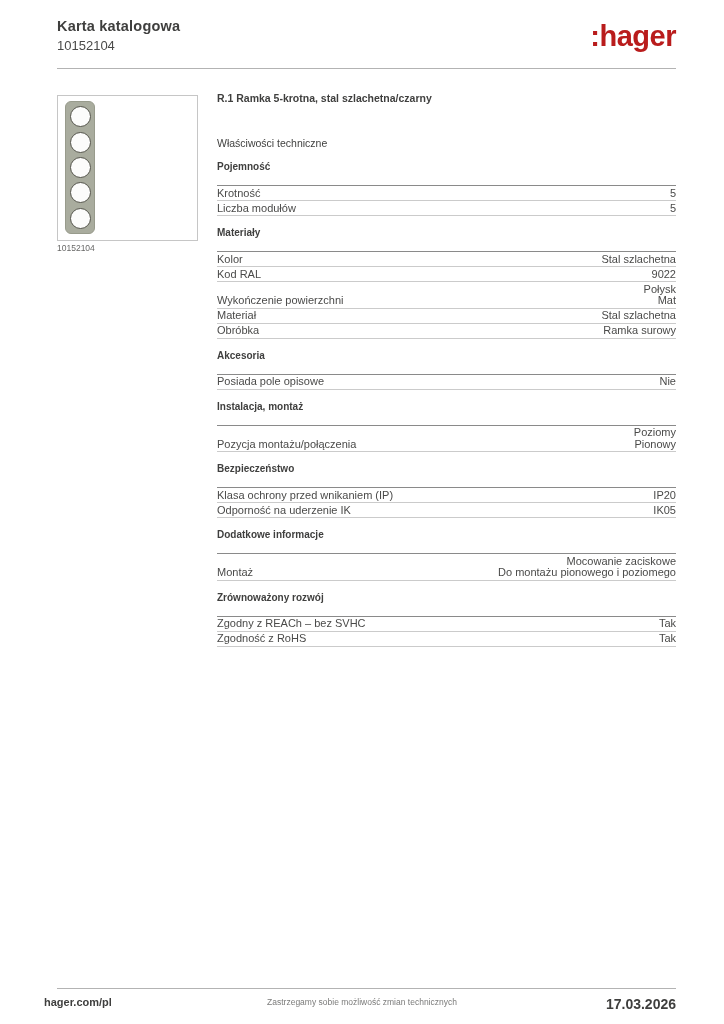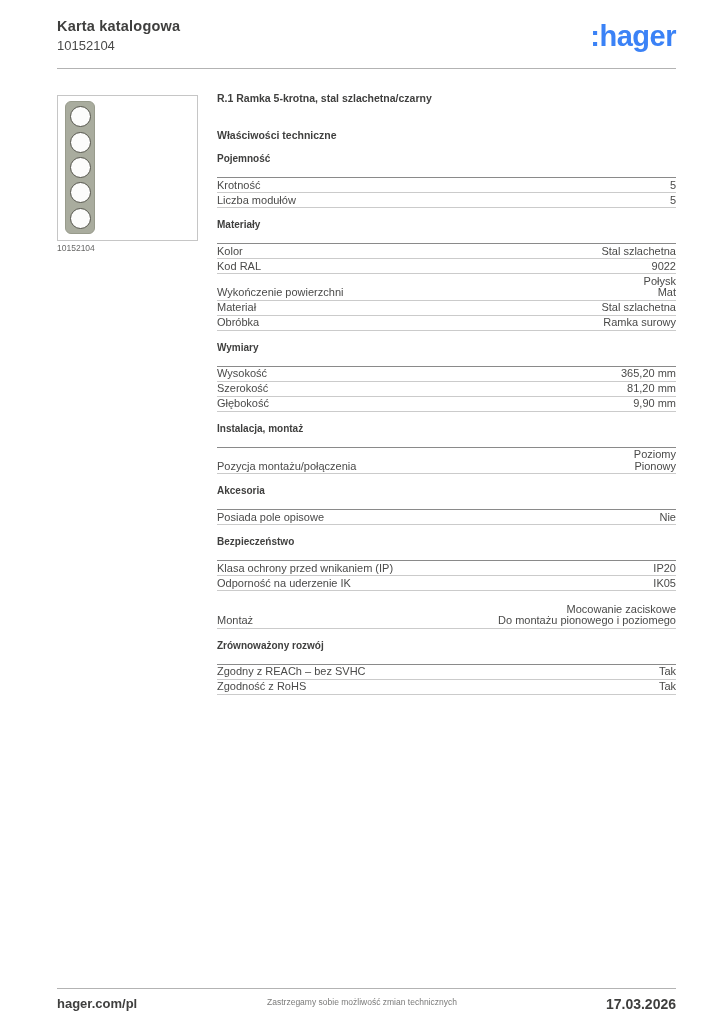--- a/index.html
+++ b/index.html
@@ -53,60 +53,60 @@
   }
   .image-caption {
     position: absolute; left: 57px; top: 243px;
     font-size: 8.5px; color: #686867;
   }
   
   .content {
     position: absolute; left: 217px; top: 92px; width: 459px;
   }
   .product-title { font-size: 10.5px; font-weight: bold; line-height: 13px; }
-  .tech-title { font-size: 10.5px; font-weight: bold; line-height: 13px; margin-top: 24px; }
+  .tech-title { font-size: 10.5px; font-weight: normal; line-height: 13px; margin-top: 32px; }
   .section { margin-top: 11px; }
   .section-title {
     font-size: 10px; font-weight: bold; line-height: 11px;
     padding-bottom: 13px; border-bottom: 1px solid #8a8a8a;
   }
   .spec-row {
     display: flex; justify-content: space-between; align-items: flex-end;
     padding: 1.5px 0 1px;
     border-bottom: 1px solid #cbcbcb;
     font-size: 11px; line-height: 11.5px; color: #4a4a49;
   }
   .spec-label { text-align: left; white-space: nowrap; }
   .spec-value { text-align: right; }
   
   .footer-rule {
     position: absolute; left: 57px; right: 48px; top: 988px;
     border-top: 1px solid #b3b3b3;
   }
   .footer-left {
-    position: absolute; left: 57px; top: 996px;
-    font-size: 13px; font-weight: bold; color: #3f3f3e; text-decoration: none;
+    position: absolute; left: 44px; top: 996px;
+    font-size: 11px; font-weight: bold; color: #3f3f3e; text-decoration: none;
   }
   .footer-center {
     position: absolute; left: 100px; right: 100px; top: 996.5px;
     text-align: center; font-size: 8.5px; color: #7b7b7a;
   }
   .footer-right {
     position: absolute; right: 48px; top: 996px;
     font-size: 14px; font-weight: bold;
   }
 </style>
 </head>
 <body>
 
 <div class="page">
 
   <div class="header-title">Karta katalogowa</div>
   <div class="header-number">10152104</div>
-  <div class="logo" style="color: #3b82f6;">:hager</div>
+  <div class="logo" style="color: #b91c1c;">:hager</div>
   <div class="header-rule"></div>
 
   <div class="image-box">
     <div class="frame" style="background: rgb(169, 172, 158);">
       <div class="opening"></div>
       <div class="opening"></div>
       <div class="opening"></div>
       <div class="opening"></div>
       <div class="opening"></div>
     </div>
@@ -160,75 +160,55 @@
             </div>
           </div>
           <div class="spec-row">
             <div class="spec-label">Obróbka</div>
             <div class="spec-value">
               <div>Ramka surowy</div>
             </div>
           </div>
         </div>
         <div class="section">
-          <div class="section-title">Wymiary</div>
-          <div class="spec-row">
-            <div class="spec-label">Wysokość</div>
-            <div class="spec-value">
-              <div>365,20 mm</div>
-            </div>
-          </div>
-          <div class="spec-row">
-            <div class="spec-label">Szerokość</div>
-            <div class="spec-value">
-              <div>81,20 mm</div>
-            </div>
-          </div>
-          <div class="spec-row">
-            <div class="spec-label">Głębokość</div>
-            <div class="spec-value">
-              <div>9,90 mm</div>
+          <div class="section-title">Akcesoria</div>
+          <div class="spec-row">
+            <div class="spec-label">Posiada pole opisowe</div>
+            <div class="spec-value">
+              <div>Nie</div>
             </div>
           </div>
         </div>
         <div class="section">
           <div class="section-title">Instalacja, montaż</div>
           <div class="spec-row">
             <div class="spec-label">Pozycja montażu/połączenia</div>
             <div class="spec-value">
               <div>Poziomy</div>
               <div>Pionowy</div>
             </div>
           </div>
         </div>
         <div class="section">
-          <div class="section-title">Akcesoria</div>
-          <div class="spec-row">
-            <div class="spec-label">Posiada pole opisowe</div>
-            <div class="spec-value">
-              <div>Nie</div>
-            </div>
-          </div>
-        </div>
-        <div class="section">
           <div class="section-title">Bezpieczeństwo</div>
           <div class="spec-row">
             <div class="spec-label">Klasa ochrony przed wnikaniem (IP)</div>
             <div class="spec-value">
               <div>IP20</div>
             </div>
           </div>
           <div class="spec-row">
             <div class="spec-label">Odporność na uderzenie IK</div>
             <div class="spec-value">
               <div>IK05</div>
             </div>
           </div>
         </div>
         <div class="section">
+          <div class="section-title">Dodatkowe informacje</div>
           <div class="spec-row">
             <div class="spec-label">Montaż</div>
             <div class="spec-value">
               <div>Mocowanie zaciskowe</div>
               <div>Do montażu pionowego i poziomego</div>
             </div>
           </div>
         </div>
         <div class="section">
           <div class="section-title">Zrównoważony rozwój</div>

